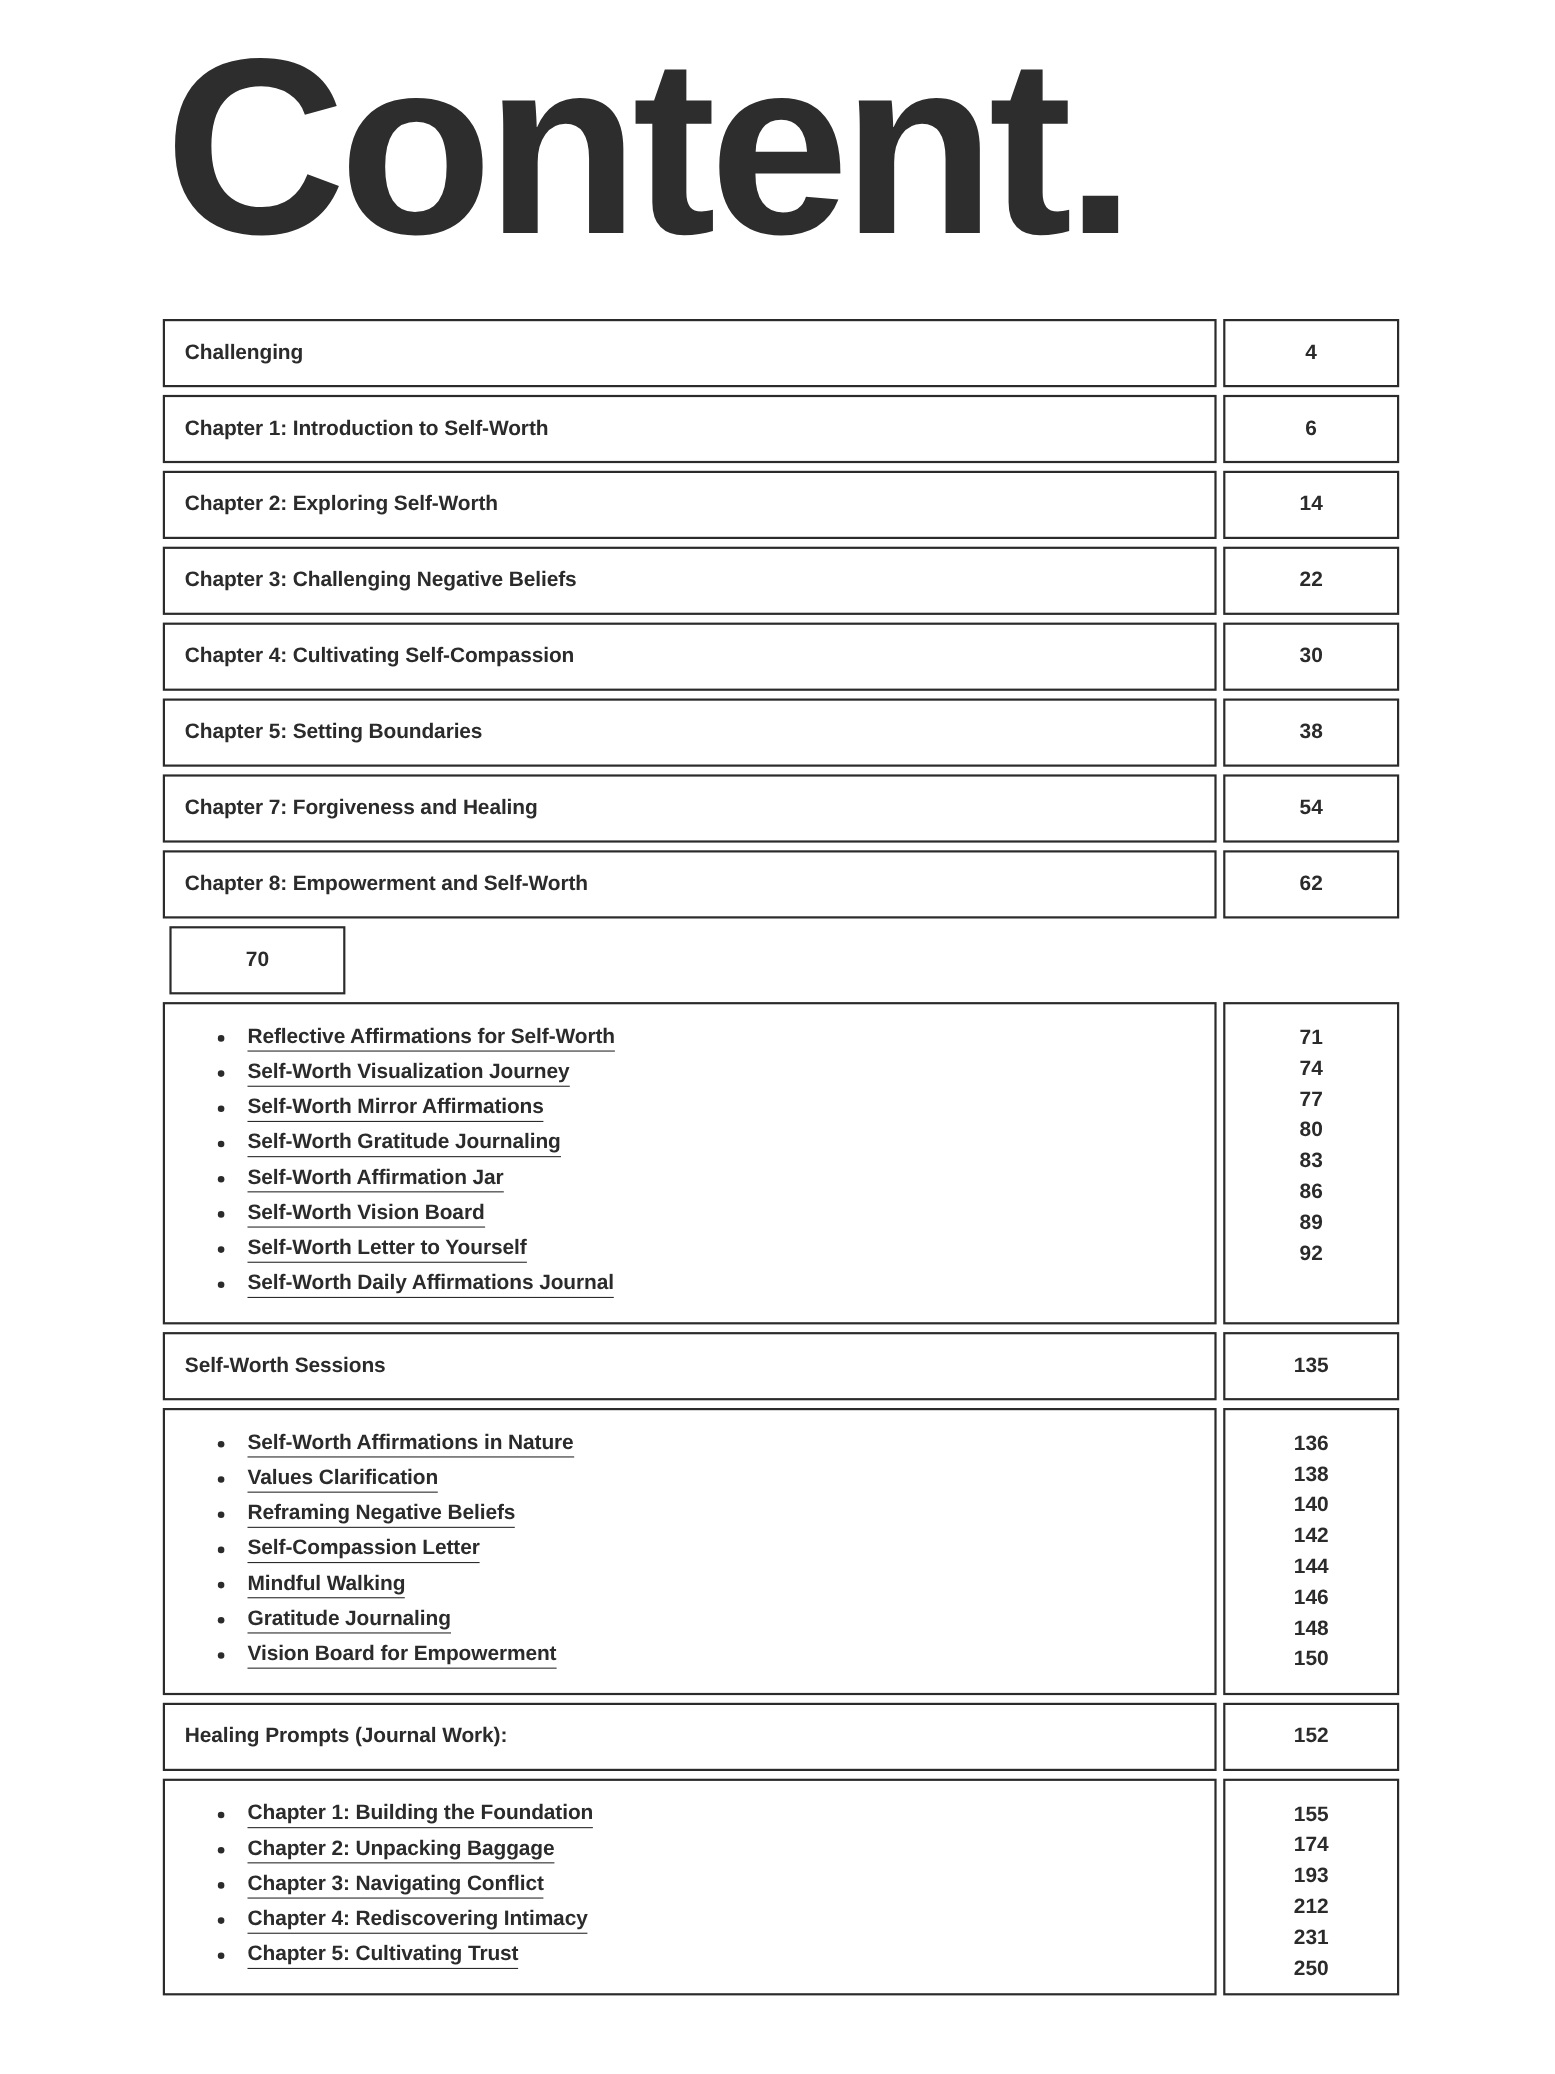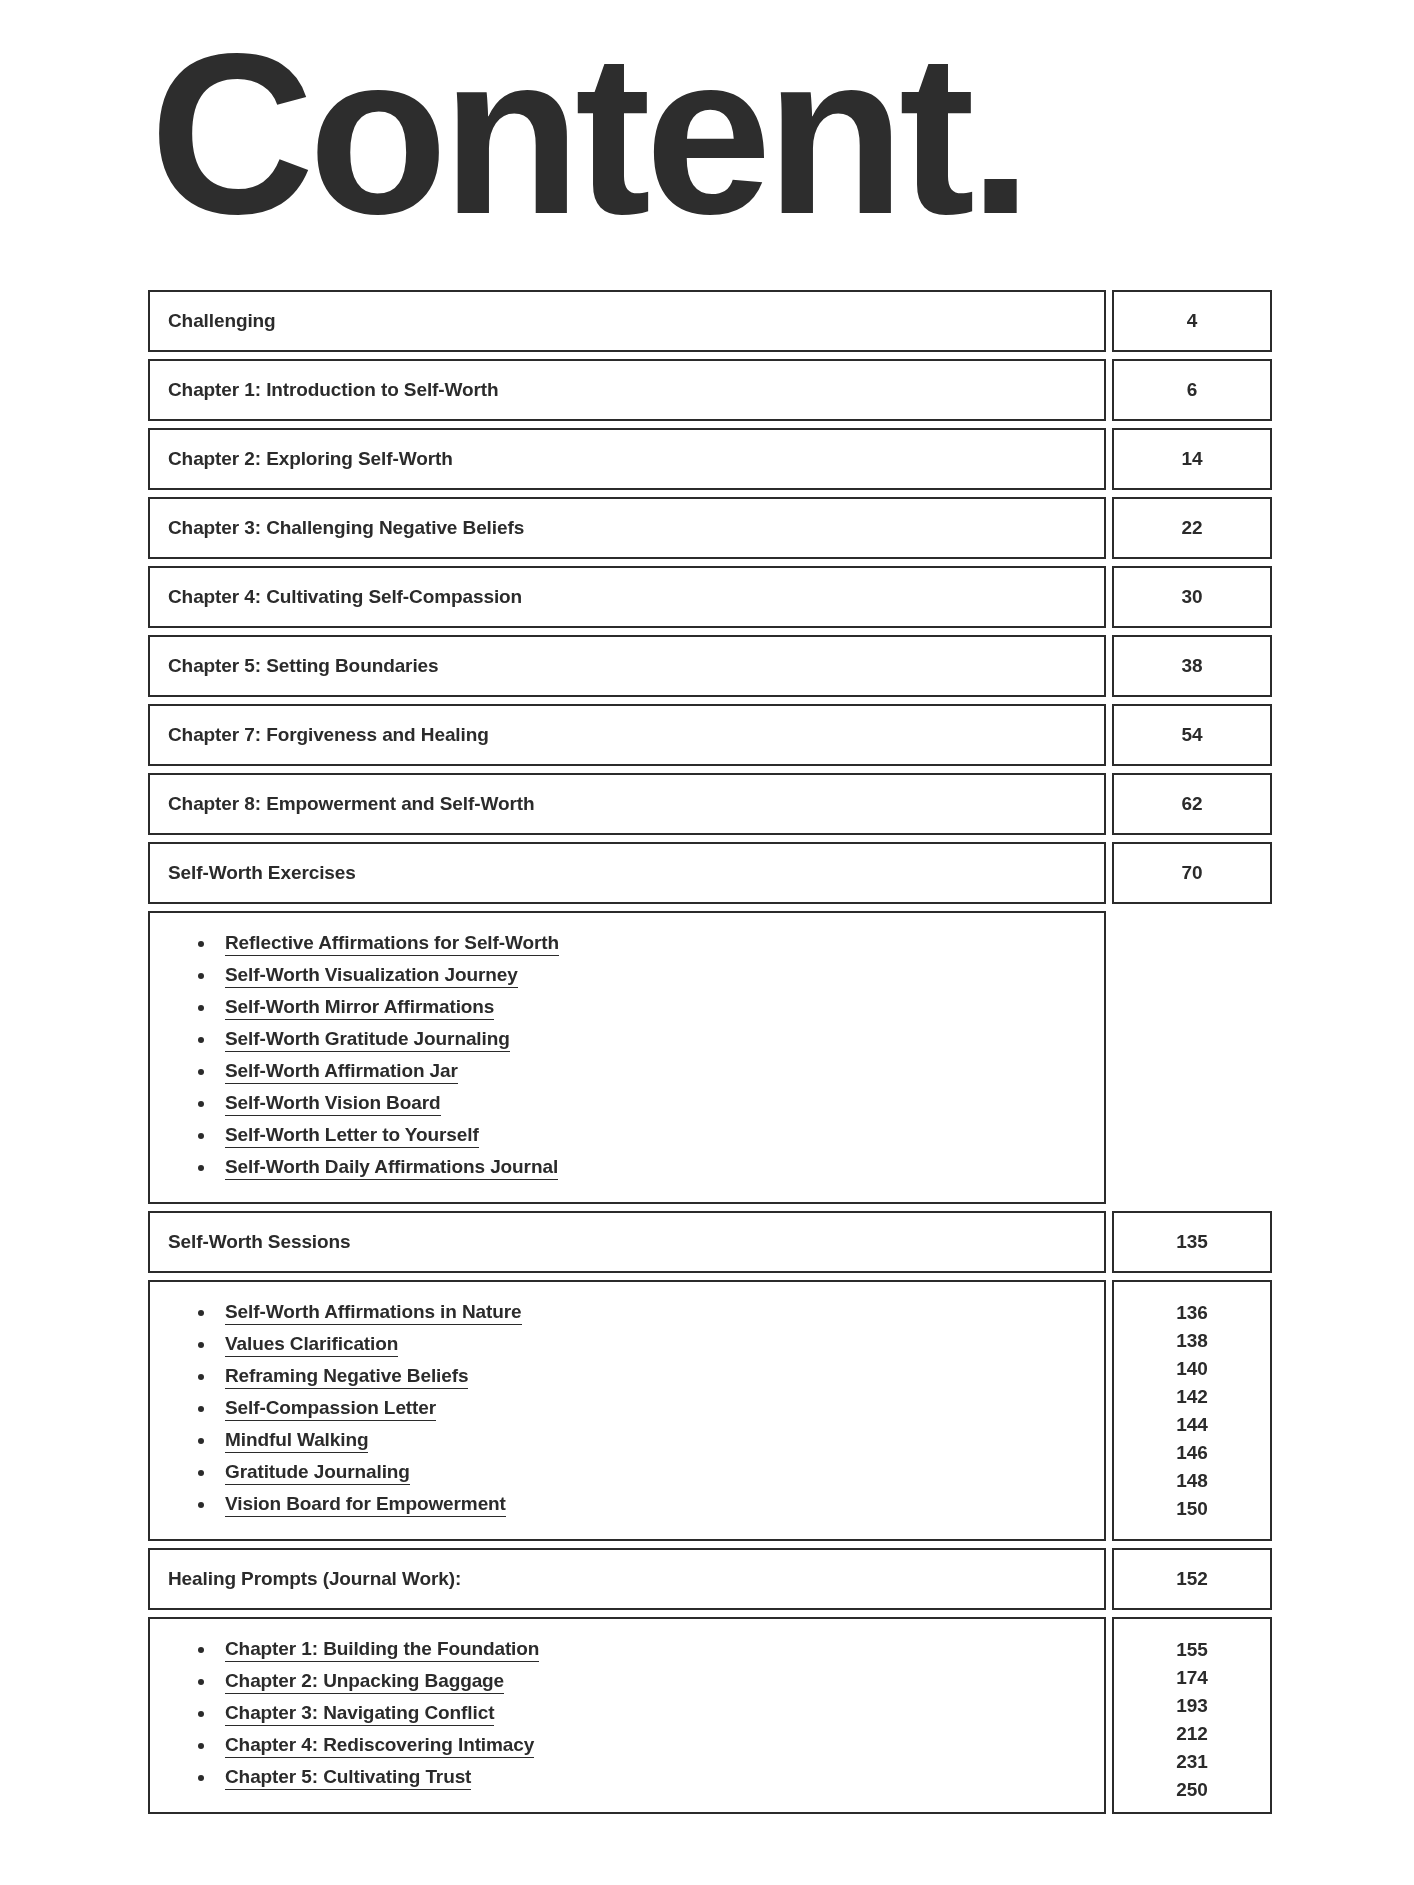--- a/index.html
+++ b/index.html
@@ -208,40 +208,49 @@
       </div>
       <div class="toc-row">
         <div class="cell-title">
           <span class="section-label">Chapter 8: Empowerment and Self-Worth</span>
         </div>
         <div class="cell-page">
           <span class="page-num">62</span>
         </div>
       </div>
       <div class="toc-row">
-        <div class="cell-title">
-          <span class="section-label">Self-Worth Exercises</span>
-        </div>
         <div class="cell-page">
           <span class="page-num">70</span>
         </div>
       </div>
       <div class="toc-row list-row">
         <div class="cell-title">
           <ul class="sub-list">
             <li><span class="bullet"></span><span class="item-text">Reflective Affirmations for Self-Worth</span></li>
             <li><span class="bullet"></span><span class="item-text">Self-Worth Visualization Journey</span></li>
             <li><span class="bullet"></span><span class="item-text">Self-Worth Mirror Affirmations</span></li>
             <li><span class="bullet"></span><span class="item-text">Self-Worth Gratitude Journaling</span></li>
             <li><span class="bullet"></span><span class="item-text">Self-Worth Affirmation Jar</span></li>
             <li><span class="bullet"></span><span class="item-text">Self-Worth Vision Board</span></li>
             <li><span class="bullet"></span><span class="item-text">Self-Worth Letter to Yourself</span></li>
             <li><span class="bullet"></span><span class="item-text">Self-Worth Daily Affirmations Journal</span></li>
           </ul>
         </div>
+        <div class="cell-page">
+          <div class="page-col-list">
+            <span class="page-num">71</span>
+            <span class="page-num">74</span>
+            <span class="page-num">77</span>
+            <span class="page-num">80</span>
+            <span class="page-num">83</span>
+            <span class="page-num">86</span>
+            <span class="page-num">89</span>
+            <span class="page-num">92</span>
+          </div>
+        </div>
       </div>
       <div class="toc-row">
         <div class="cell-title">
           <span class="section-label">Self-Worth Sessions</span>
         </div>
         <div class="cell-page">
           <span class="page-num">135</span>
         </div>
       </div>
       <div class="toc-row list-row">

